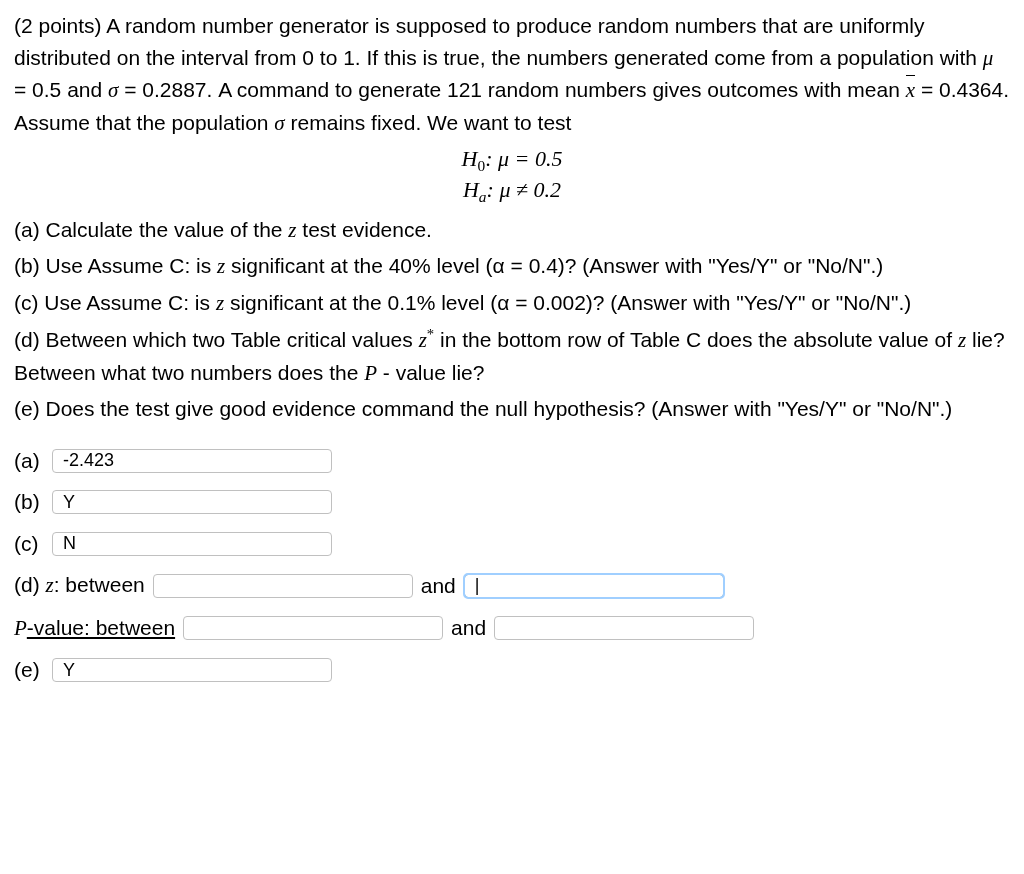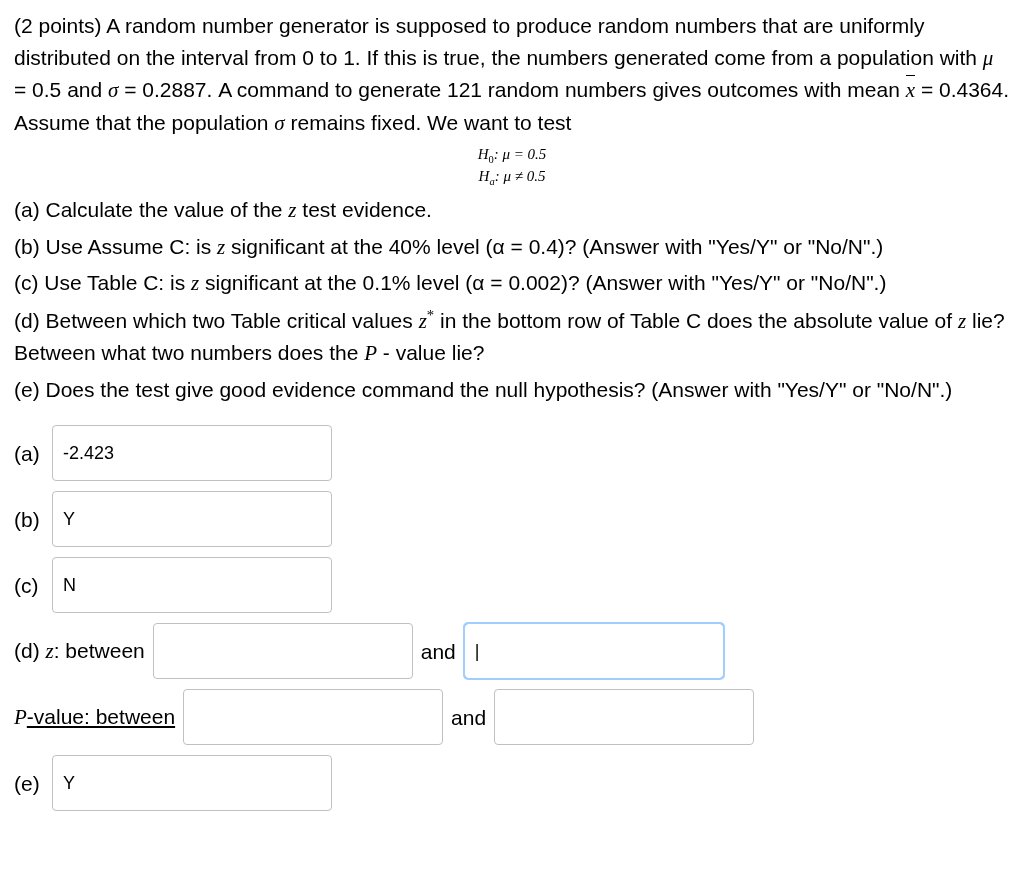--- a/index.html
+++ b/index.html
@@ -20,21 +20,21 @@
     }
     .italic {
       font-style: italic;
     }
     .serif {
       font-family: 'Times New Roman', Times, serif;
     }
     .hypothesis-block {
       text-align: center;
       font-family: 'Times New Roman', Times, serif;
-      font-size: 15px;
+      font-size: 22px;
       margin: 6px 0;
       line-height: 1.3;
     }
     .sub {
       font-size: 0.7em;
       vertical-align: sub;
     }
     .sup {
       font-size: 0.7em;
       vertical-align: super;
@@ -66,21 +66,21 @@
     .answer-label {
       min-width: 30px;
     }
     input[type="text"] {
       font-family: Arial, Helvetica, sans-serif;
       font-size: 18px;
       padding: 8px 10px;
       border: 1px solid #c0c0c0;
       border-radius: 4px;
       background: #fff;
-      height: 56px;
+      height: 24px;
     }
     input[type="text"].focused {
       border: 1px solid #5b9dd9;
       outline: 2px solid #a0cfff;
       outline-offset: -1px;
     }
     .pval-label {
       font-style: italic;
       font-family: 'Times New Roman', Times, serif;
     }
@@ -99,34 +99,34 @@
 
 <div class="question-text">
   <span>(2 points) A random number generator is supposed to produce random numbers that are uniformly distributed on the interval from 0 to 1. If this is true, the numbers generated come from a population with </span><span class="italic serif">μ</span><span> = 0.5 and </span><span class="italic serif">σ</span><span> = 0.2887. A command to generate 121 random numbers gives outcomes with mean </span><span class="xbar">x</span><span> = 0.4364. Assume that the population </span><span class="italic serif">σ</span><span> remains fixed. We want to test</span>
 </div>
 
 <div class="hypothesis-block">
   <div>
     <span class="italic">H</span><span class="sub">0</span><span class="italic">: μ = 0.5</span>
   </div>
   <div>
-    <span class="italic">H</span><span class="sub italic">a</span><span class="italic">: μ ≠ 0.5</span>
+    <span class="italic">H</span><span class="sub italic">a</span><span class="italic">: μ ≠ 0.2</span>
   </div>
 </div>
 
 <div class="question-text">
   <span>(a) Calculate the value of the </span><span class="italic serif">z</span><span> test evidence.</span>
 </div>
 
 <div class="question-text">
   <span>(b) Use Assume C: is </span><span class="italic serif">z</span><span> significant at the 40% level (α = 0.4)? (Answer with "Yes/Y" or "No/N".)</span>
 </div>
 
 <div class="question-text">
-  <span>(c) Use Table C: is </span><span class="italic serif">z</span><span> significant at the 0.1% level (α = 0.002)? (Answer with "Yes/Y" or "No/N".)</span>
+  <span>(c) Use Assume C: is </span><span class="italic serif">z</span><span> significant at the 0.1% level (α = 0.002)? (Answer with "Yes/Y" or "No/N".)</span>
 </div>
 
 <div class="question-text">
   <span>(d) Between which two Table critical values </span><span class="italic serif">z</span><span class="sup serif">*</span><span> in the bottom row of Table C does the absolute value of </span><span class="italic serif">z</span><span> lie? Between what two numbers does the </span><span class="italic serif">P</span><span> - value lie?</span>
 </div>
 
 <div class="question-text">
   <span>(e) Does the test give good evidence command the null hypothesis? (Answer with "Yes/Y" or "No/N".)</span>
 </div>
 

